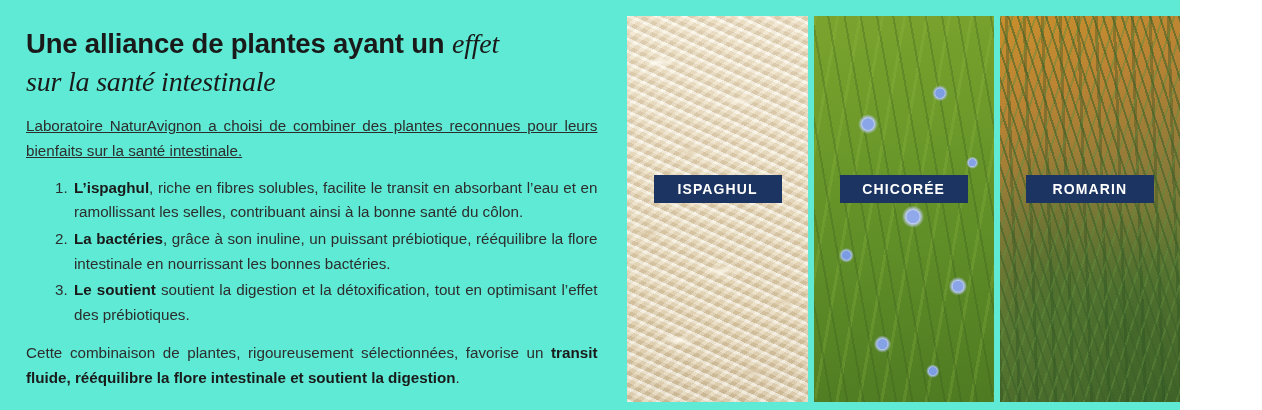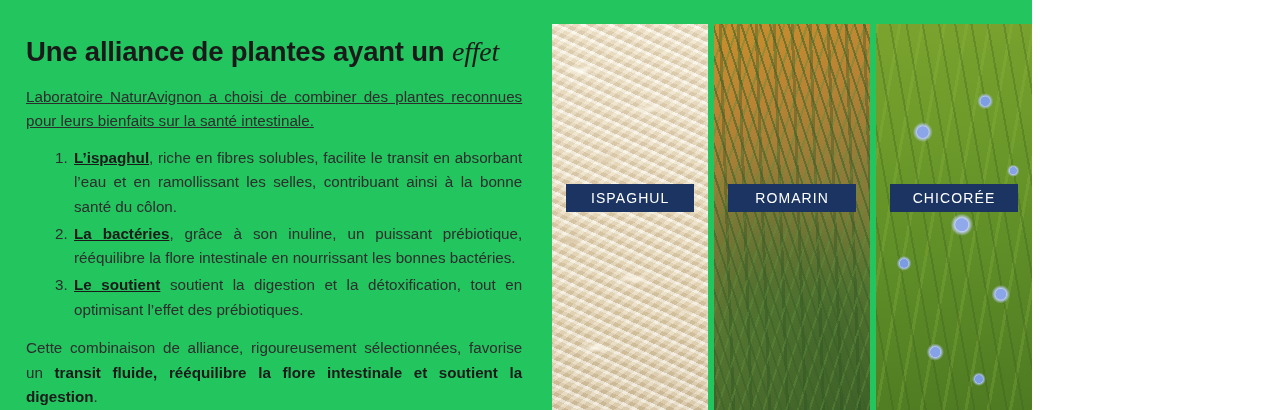--- a/index.html
+++ b/index.html
@@ -4,24 +4,24 @@
 <style>
   * { box-sizing: border-box; }
   html, body {
     margin: 0; padding: 0;
     width: 1262px; height: 410px;
     background: #ffffff;
     font-family: "Liberation Sans", sans-serif;
     color: #2b2b2b;
   }
   .page {
-    width: 1032px; height: 410px;
+    width: 1180px; height: 410px;
     display: flex;
-    align-items: flex-end;
-    background: #22c55e;
+    align-items: center;
+    background: #5eead4;
     overflow: hidden;
   }
 
   
   .text-col {
     width: 660px;
     padding: 6px 30px 0 26px;
   }
   .headline {
     font-size: 27.5px;
@@ -54,21 +54,20 @@
     color: #2d2d2d;
   }
   ol.plant-list li {
     margin-bottom: 2px;
     text-align: justify;
     padding-left: 2px;
     max-width: 566px;
   }
   ol.plant-list li .name {
     font-weight: 700;
-    text-decoration: underline;
     color: #1a1a1a;
   }
   .closing {
     font-size: 15.2px;
     line-height: 1.62;
     text-align: justify;
     margin: 0;
     color: #2d2d2d;
     max-width: 608px;
   }
@@ -90,21 +89,21 @@
     overflow: hidden;
   }
   .img-card .label {
     position: absolute;
     left: 50%;
     top: 45%;
     transform: translate(-50%, -50%);
     background: #1c3461;
     color: #ffffff;
     font-size: 14px;
-    font-weight: 400;
+    font-weight: 700;
     letter-spacing: 1.1px;
     padding: 6px 22px;
     white-space: nowrap;
     text-align: center;
     min-width: 128px;
   }
 
   
   .photo-ispaghul {
     position: absolute; inset: 0;
@@ -152,53 +151,54 @@
 </style>
 </head>
 <body>
 
 <div class="page">
 
   <div class="text-col">
 
     <h1 class="headline">
       <span>Une alliance de plantes ayant un </span><span class="italic">effet</span><br>
+      <span class="italic">sur la santé intestinale</span>
     </h1>
 
     <p class="lede">Laboratoire NaturAvignon a choisi de combiner des plantes reconnues pour leurs bienfaits sur la santé intestinale.</p>
 
     <ol class="plant-list">
       <li>
         <span class="name">L’ispaghul</span><span>, riche en fibres solubles, facilite le transit en absorbant l’eau et en ramollissant les selles, contribuant ainsi à la bonne santé du côlon.</span>
       </li>
       <li>
         <span class="name">La bactéries</span><span>, grâce à son inuline, un puissant prébiotique, rééquilibre la flore intestinale en nourrissant les bonnes bactéries.</span>
       </li>
       <li>
         <span class="name">Le soutient</span><span> soutient la digestion et la détoxification, tout en optimisant l’effet des prébiotiques.</span>
       </li>
     </ol>
 
     <p class="closing">
-      <span>Cette combinaison de alliance, rigoureusement sélectionnées, favorise un </span><span class="bold">transit fluide, rééquilibre la flore intestinale et soutient la digestion</span><span>.</span>
+      <span>Cette combinaison de plantes, rigoureusement sélectionnées, favorise un </span><span class="bold">transit fluide, rééquilibre la flore intestinale et soutient la digestion</span><span>.</span>
     </p>
 
   </div>
 
   <div class="img-strip">
 
     <div class="img-card">
       <div class="photo-ispaghul"></div>
       <div class="label">ISPAGHUL</div>
     </div>
 
     <div class="img-card">
+      <div class="photo-chicoree"></div>
+      <div class="label">CHICORÉE</div>
+    </div>
+
+    <div class="img-card">
       <div class="photo-romarin"></div>
       <div class="label">ROMARIN</div>
     </div>
 
-    <div class="img-card">
-      <div class="photo-chicoree"></div>
-      <div class="label">CHICORÉE</div>
-    </div>
-
   </div>
 </div>
 
 </body></html>

